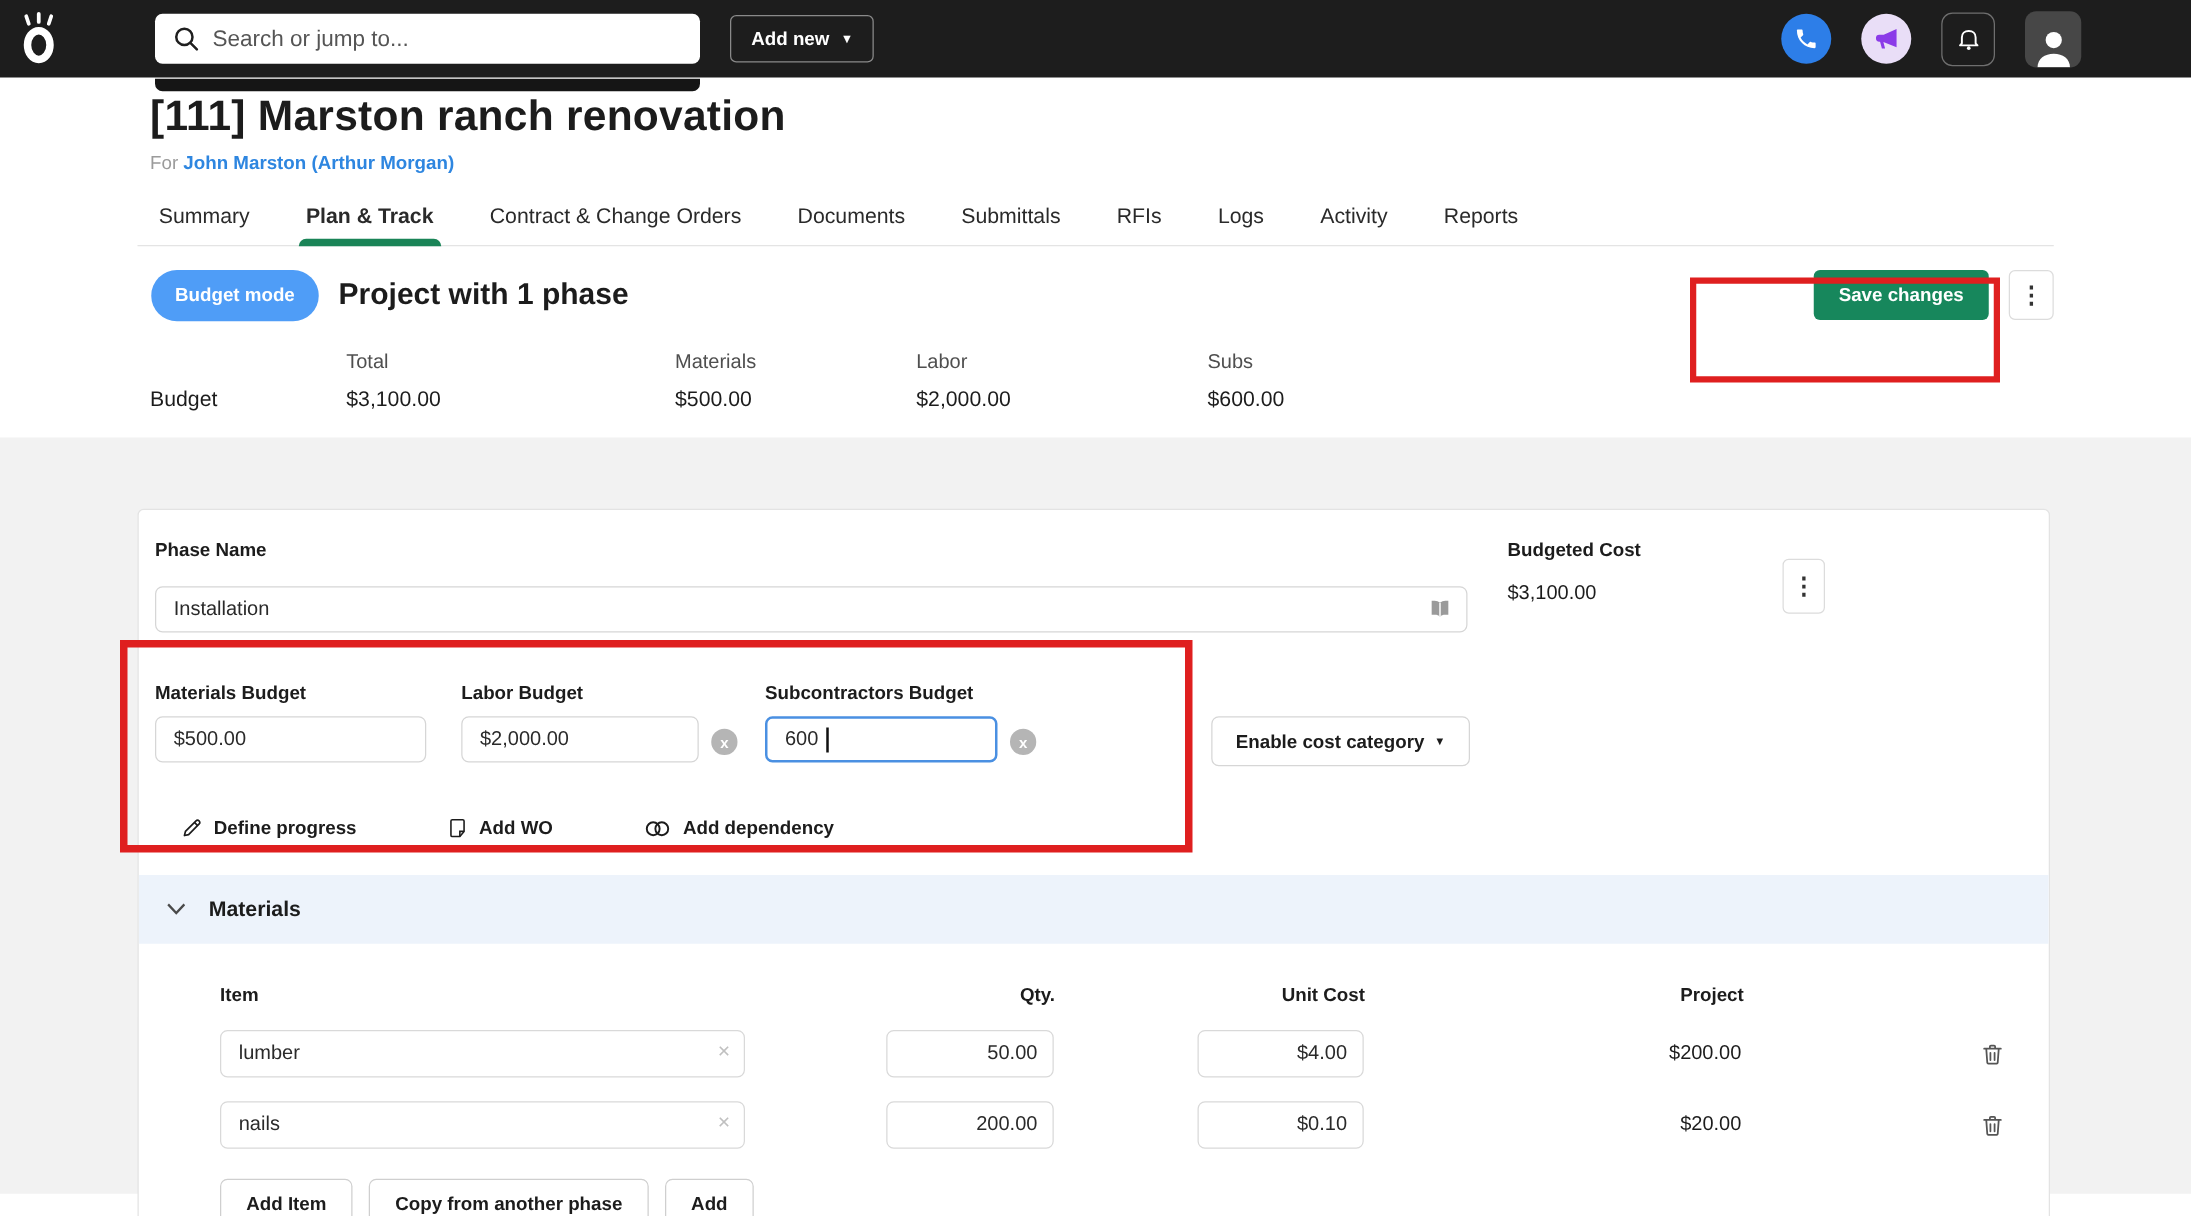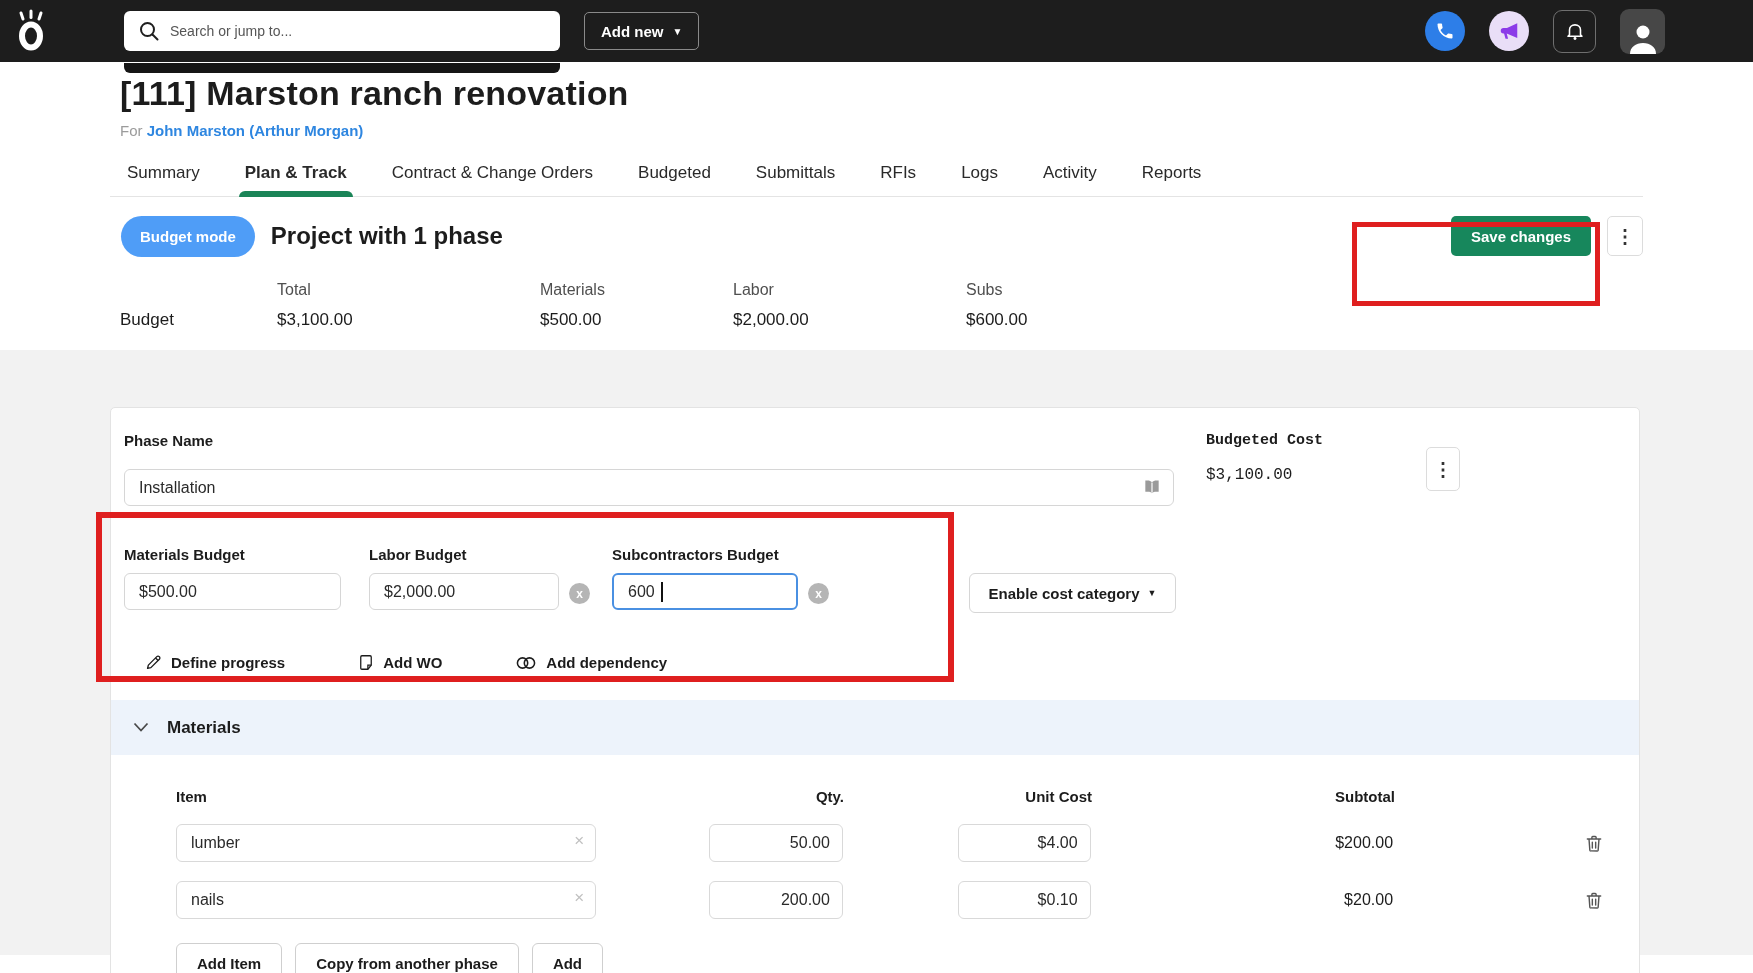--- a/index.html
+++ b/index.html
@@ -11,21 +11,21 @@
 
   
   .topbar { position:relative; height:62px; background:#1d1d1d; display:flex; align-items:center; }
   .logo { width:38px; height:44px; margin-left:12px; display:flex; align-items:center; justify-content:center; }
   .search-wrap { position:relative; margin-left:74px; }
   .search-box {
     width:436px; height:40px; background:#fff; border-radius:6px; border:none;
     display:flex; align-items:center; padding-left:14px; gap:10px;
   }
   .search-box input {
-    border:none; outline:none; font-size:14px; color:#555; width:360px;
+    border:none; outline:none; font-size:18px; color:#555; width:360px;
     font-family:"Liberation Sans", sans-serif; background:transparent;
   }
   .search-box input::placeholder { color:#555; opacity:1; }
   .search-stub { position:absolute; left:0; top:52px; width:436px; height:10px; background:#151515; border-radius:0 0 6px 6px; }
   .addnew-btn {
     margin-left:24px; height:38px; padding:0 16px; background:transparent; border:1px solid #8a8a8a;
     border-radius:5px; color:#fff; font-weight:bold; font-size:15px; display:flex; align-items:center; gap:9px; cursor:pointer;
     font-family:"Liberation Sans", sans-serif;
   }
   .addnew-btn .caret { font-size:10px; }
@@ -91,21 +91,21 @@
 
   .phase-row { display:flex; }
   .field-label { font-size:15px; font-weight:bold; color:#1c1c1c; }
   .name-field { flex:0 0 1050px; }
   .input-shell { position:relative; margin-top:20px; }
   .text-input {
     width:100%; height:37px; border:1px solid #d6d6d6; border-radius:6px; padding:0 40px 0 14px;
     font-size:16px; color:#2a2a2a; font-family:"Liberation Sans", sans-serif; outline:none; background:#fff;
   }
   .input-icon-right { position:absolute; right:12px; top:8px; }
-  .bc-block { margin-left:32px; width:175px;font-family:Liberation Mono, monospace; }
+  .bc-block { margin-left:32px; width:175px; }
   .bc-value { margin-top:17px; font-size:16px; color:#1c1c1c; }
   .phase-kebab { margin-left:45px; align-self:center; width:34px; height:44px; }
 
   .fields-row { display:flex; margin-top:40px; align-items:flex-start; }
   .budget-field .input-shell { margin-top:10px; }
   .budget-field .num-input {
     height:37px; border:1px solid #d6d6d6; border-radius:6px; padding:0 14px;
     font-size:16px; color:#2a2a2a; font-family:"Liberation Sans", sans-serif; outline:none; background:#fff;
   }
   .f-materials { width:217px; }
@@ -242,21 +242,21 @@
       <div class="subtitle">
         <span>For</span>
         <a href="#">John Marston (Arthur Morgan)</a>
       </div>
     </div>
 
     <div class="tabs-row">
       <div class="tab">Summary</div>
       <div class="tab active">Plan &amp; Track</div>
       <div class="tab">Contract &amp; Change Orders</div>
-      <div class="tab">Budgeted</div>
+      <div class="tab">Documents</div>
       <div class="tab">Submittals</div>
       <div class="tab">RFIs</div>
       <div class="tab">Logs</div>
       <div class="tab">Activity</div>
       <div class="tab">Reports</div>
     </div>
 
     <div class="toolbar-row">
       <div class="mode-pill">Budget mode</div>
       <div class="section-heading">Project with 1 phase</div>
@@ -378,21 +378,21 @@
           </svg>
         </span>
         <span class="band-title">Materials</span>
       </div>
 
       <div class="table-area">
         <div class="thead">
           <div class="col-item">Item</div>
           <div class="col-qty">Qty.</div>
           <div class="col-unit">Unit Cost</div>
-          <div class="col-sub">Subtotal</div>
+          <div class="col-sub">Project</div>
         </div>
 
         <div class="trow">
           <div class="item-shell">
             <input class="item-input" type="text" value="lumber" style="">
             <button class="item-x"><span>×</span></button>
           </div>
           <div class="col-qty"><input class="cell-input" type="text" value="50.00" style=""></div>
           <div class="col-unit"><input class="cell-input" type="text" value="$4.00" style=""></div>
           <div class="col-sub subtotal-text">$200.00</div>

